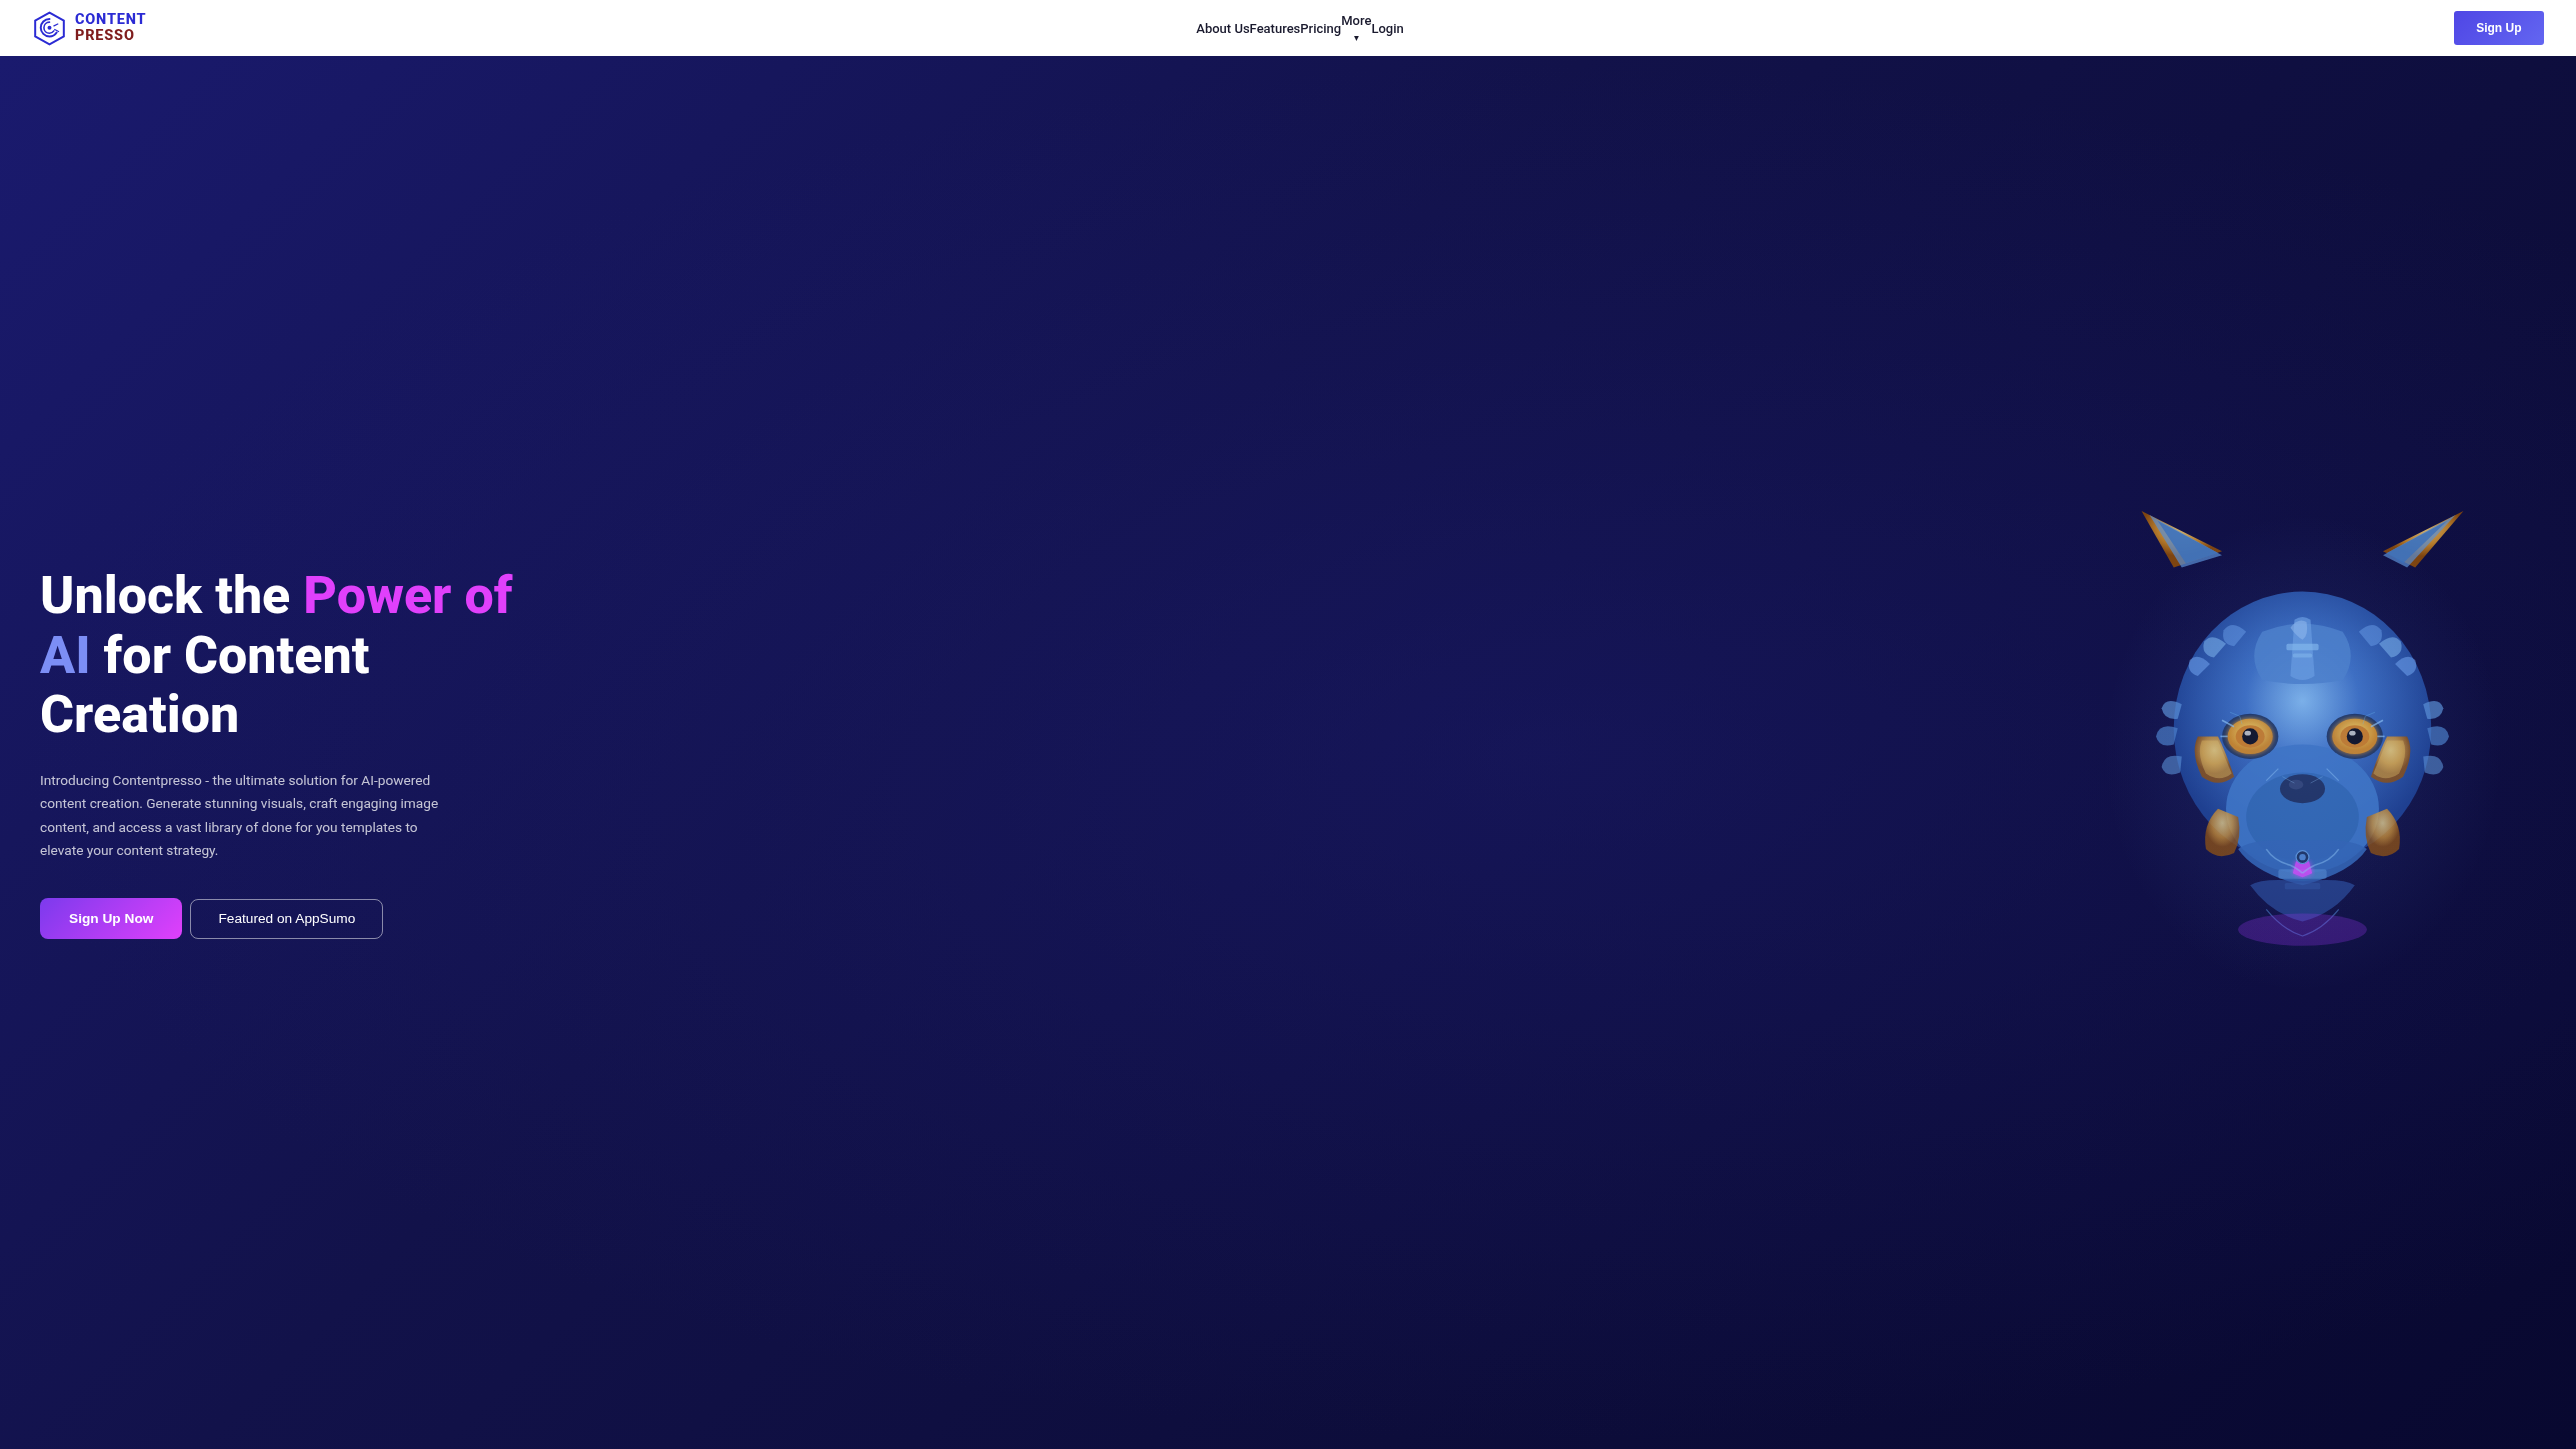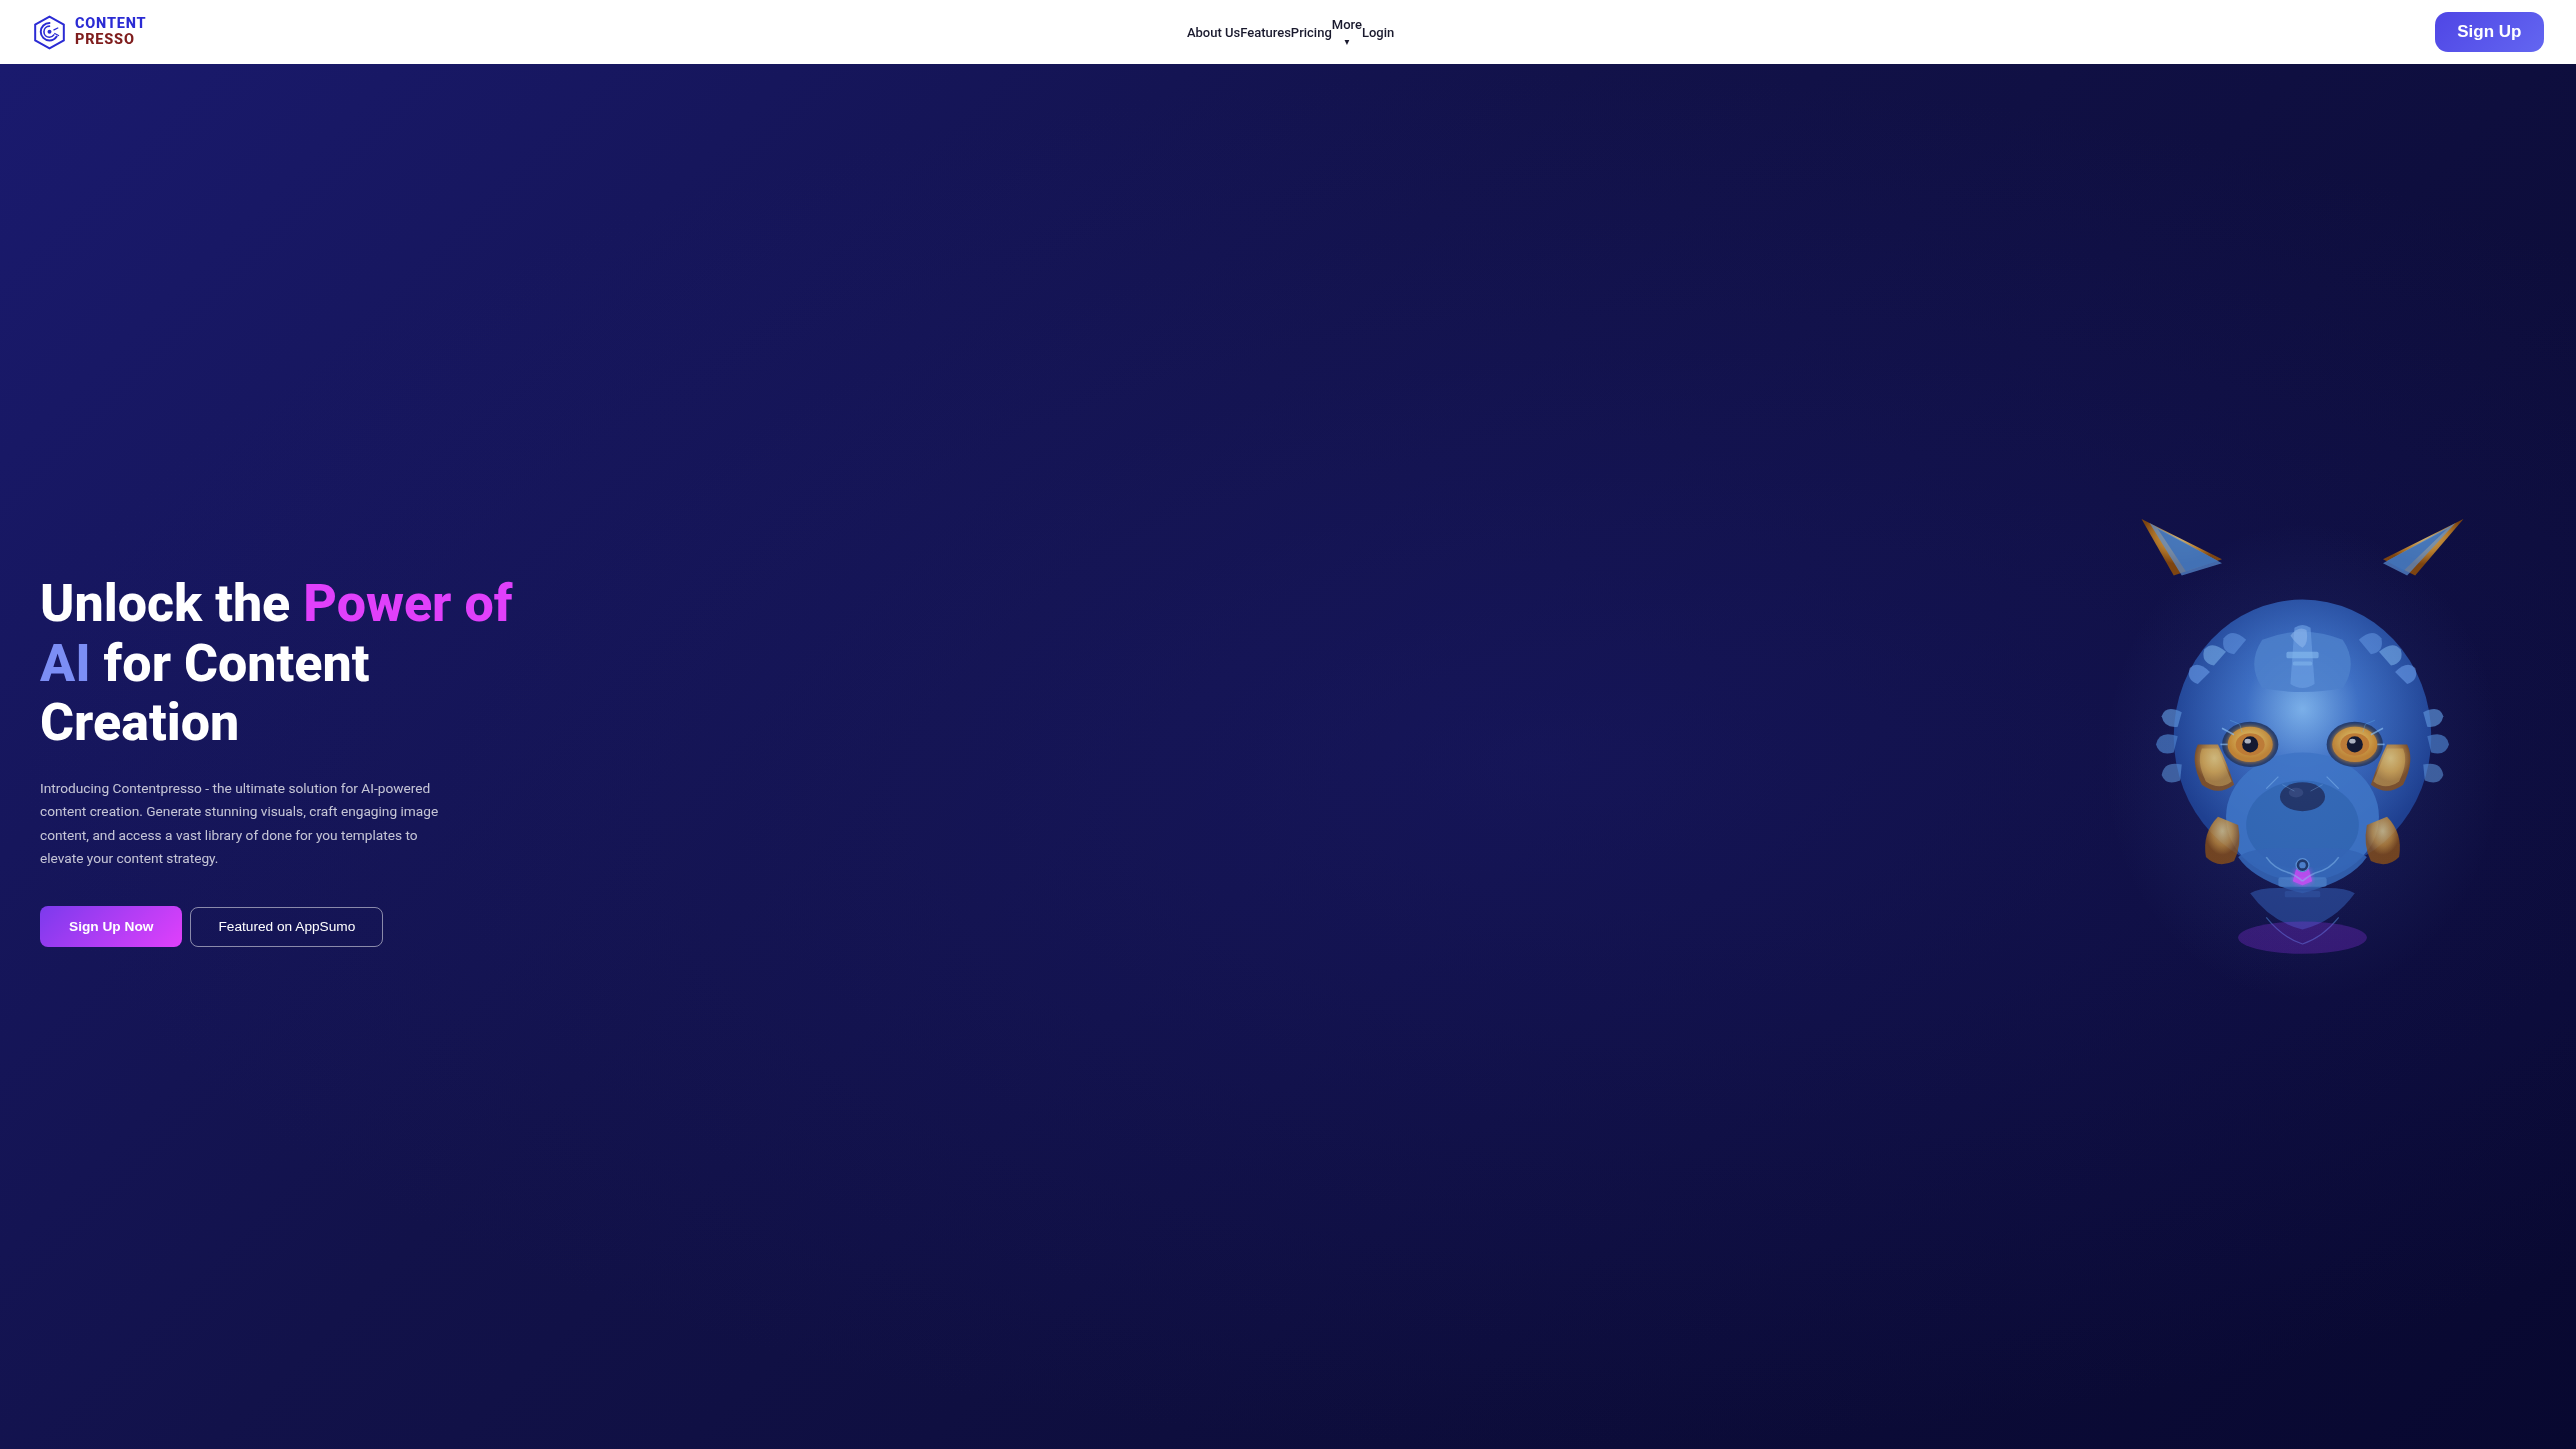--- a/index.html
+++ b/index.html
@@ -15,21 +15,21 @@
       overflow-x: hidden;
     }
 
     
     .navbar {
       background-color: #ffffff;
       display: flex;
       align-items: center;
       justify-content: space-between;
       padding: 0 32px;
-      height: 64px;
+      height: 56px;
       position: relative;
       z-index: 10;
     }
 
     .logo-container {
       display: flex;
       align-items: center;
       gap: 8px;
       cursor: pointer;
     }
@@ -85,22 +85,22 @@
 
     .chevron-icon {
       font-size: 9.7px;
     }
 
     .signup-btn {
       background: linear-gradient(135deg, #4f46e5, #6366f1);
       color: white;
       border: none;
       padding: 9.7px 22.5px;
-      border-radius: 13px;
-      font-size: 17px;
+      border-radius: 3px;
+      font-size: 12px;
       font-weight: 600;
       cursor: pointer;
       transition: opacity 0.2s;
       text-align: right;
     }
 
     
     .hero {
       background: linear-gradient(135deg, #1a1a6e 0%, #12124a 40%, #0d0d3b 70%, #080830 100%);
       min-height: calc(100vh - 56px);

